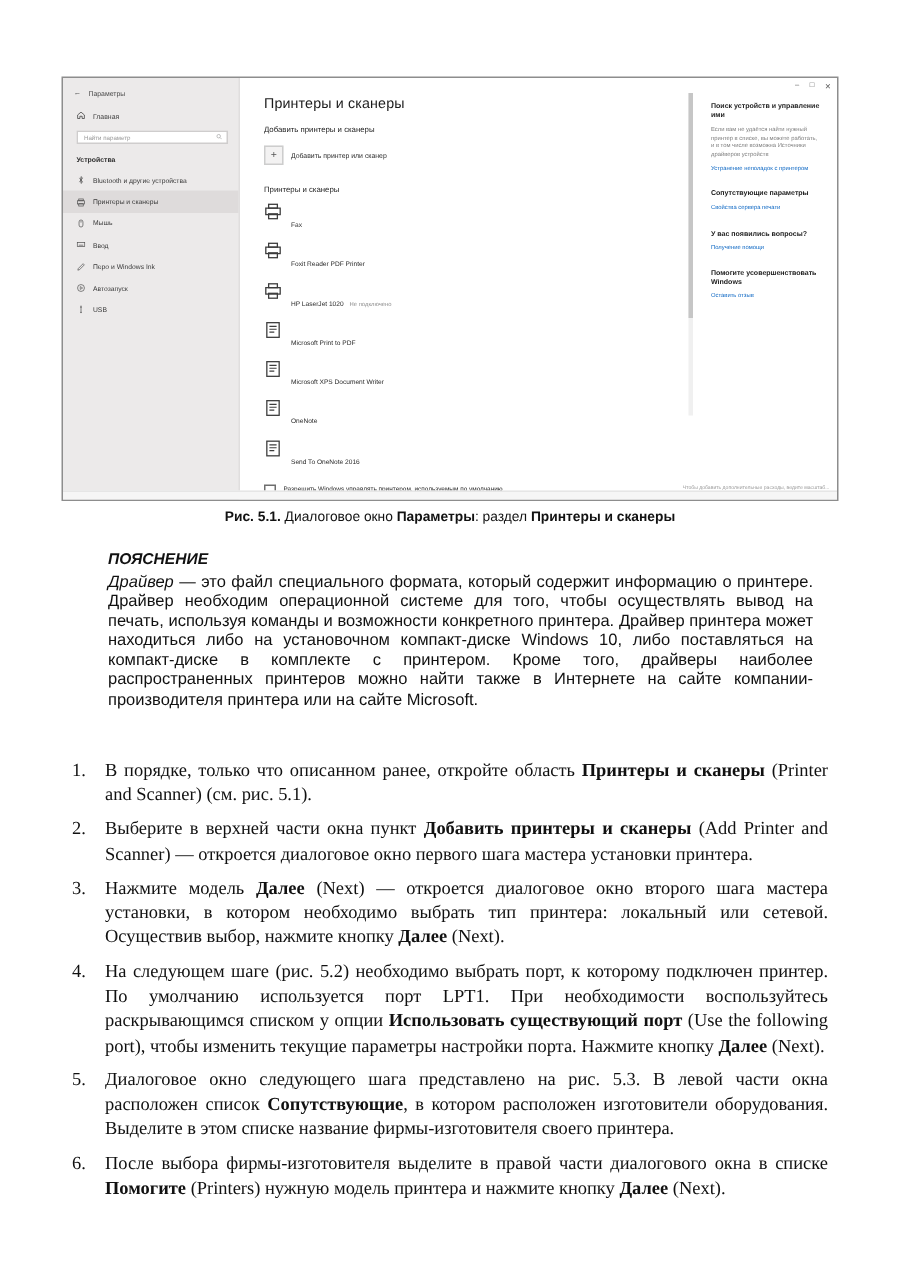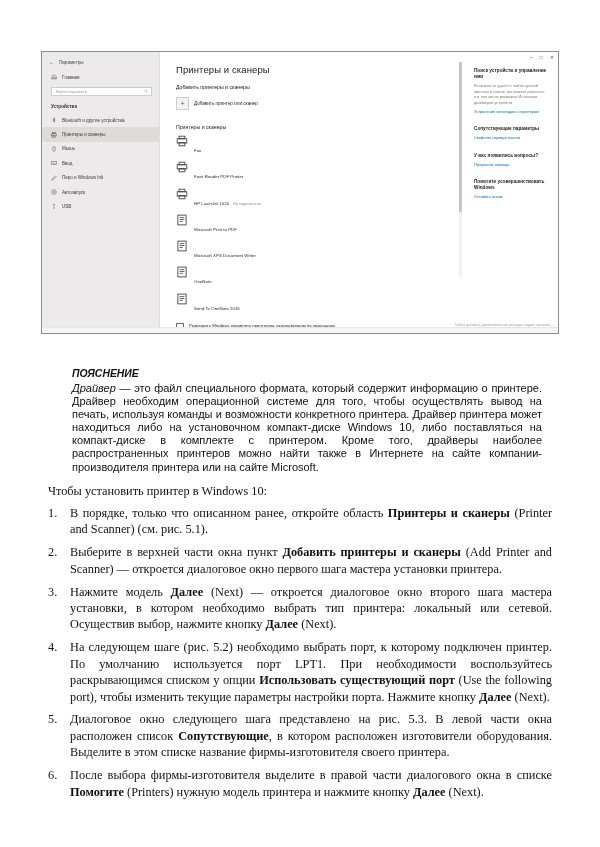--- a/index.html
+++ b/index.html
@@ -636,27 +636,29 @@
           <div class="rail-h">Помогите усовершенствовать Windows</div>
           <div class="rail-link" style="color: rgb(11, 102, 195);">Оставить отзыв</div>
         </div>
       </div>
 
       <div class="botline"></div>
       <div class="bottag">Чтобы добавить дополнительные расходы, ведите масштаб...</div>
     </div>
   </div>
 
+  <div class="caption">
+    <b>Рис. 5.1.</b><span> Диалоговое окно </span><b>Параметры</b><span>: раздел </span><b>Принтеры и сканеры</b>
+  </div>
 
   <div class="note">
     <div class="note-title">ПОЯСНЕНИЕ</div>
     <div class="note-body"><i>Драйвер</i><span> — это файл специального формата, который содержит информацию о принтере. Драйвер необходим операционной системе для того, чтобы осуществлять вывод на печать, используя команды и возможности конкретного принтера. Драйвер принтера может находиться либо на установочном компакт-диске Windows 10, либо поставляться на компакт-диске в комплекте с принтером. Кроме того, драйверы наиболее распространенных принтеров можно найти также в Интернете на сайте компании-производителя принтера или на сайте Microsoft.</span></div>
   </div>
 
-  <div class="lead">Чтобы установить принтер в Windows 10:</div>
 
   <div class="olist">
     <div class="li">
       <span class="num">1.</span>
       <span class="txt">
         <span>В порядке, только что описанном ранее, откройте область </span><b>Принтеры и сканеры</b><span> (Printer and Scanner) (см. рис. 5.1).</span>
       </span>
     </div>
     <div class="li">
       <span class="num">2.</span>

